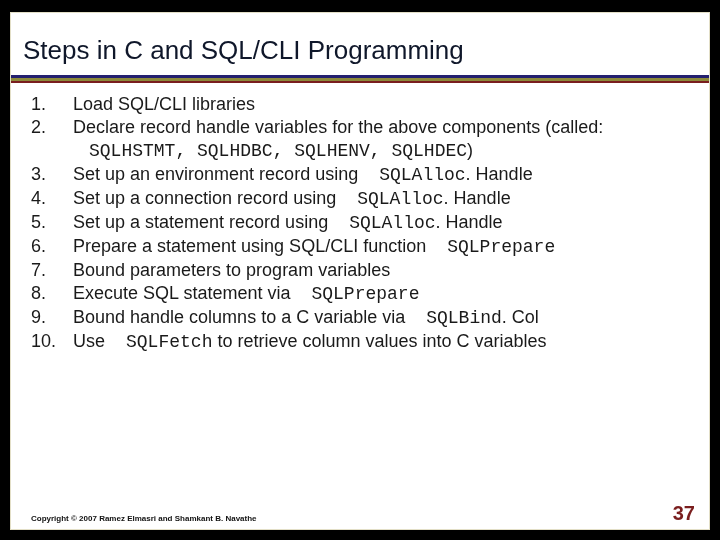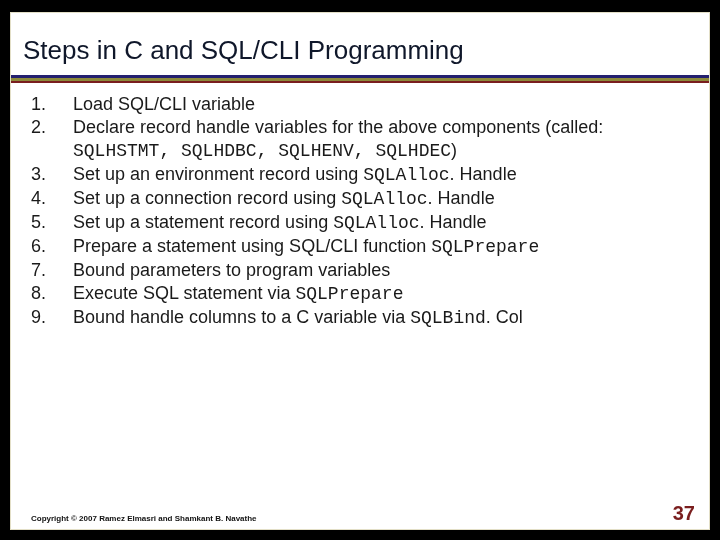--- a/index.html
+++ b/index.html
@@ -64,20 +64,21 @@
   }
   .num {
     flex: 0 0 42px;
     white-space: nowrap;
   }
   .txt {
     flex: 1 1 auto;
   }
   code, .mono {
     font-family: "Courier New", Courier, monospace;
+    margin-left: 16px;
   }
   .copyright {
     position: absolute;
     bottom: 6px;
     left: 20px;
     font-size: 8px;
     color: #111;
     font-weight: bold;
     margin-top: 44px;
   }
@@ -101,21 +102,21 @@
       <div class="bar bar-navy"></div>
       <div class="bar bar-olive"></div>
       <div class="bar bar-maroon"></div>
     </div>
   </div>
 
   <div class="body">
     <div class="list" id="step-list">
         <div class="row">
           <div class="num">1.</div>
-          <div class="txt"><span>Load SQL/CLI variable</span></div>
+          <div class="txt"><span>Load SQL/CLI libraries</span></div>
         </div>
         <div class="row">
           <div class="num">2.</div>
           <div class="txt"><span>Declare record handle variables for the above components (called: </span><span class="mono">SQLHSTMT, SQLHDBC, SQLHENV, SQLHDEC</span><span>)</span></div>
         </div>
         <div class="row">
           <div class="num">3.</div>
           <div class="txt"><span>Set up an environment record using </span><span class="mono">SQLAlloc</span><span>. Handle</span></div>
         </div>
         <div class="row">
@@ -135,18 +136,22 @@
           <div class="txt"><span>Bound parameters to program variables</span></div>
         </div>
         <div class="row">
           <div class="num">8.</div>
           <div class="txt"><span>Execute SQL statement via </span><span class="mono">SQLPrepare</span></div>
         </div>
         <div class="row">
           <div class="num">9.</div>
           <div class="txt"><span>Bound handle columns to a C variable via </span><span class="mono">SQLBind</span><span>. Col</span></div>
         </div>
+        <div class="row">
+          <div class="num">10.</div>
+          <div class="txt"><span>Use </span><span class="mono">SQLFetch</span><span> to retrieve column values into C variables</span></div>
+        </div>
       </div>
   </div>
 
   <div class="copyright">Copyright © 2007 Ramez Elmasri and Shamkant B. Navathe</div>
   <div class="pagenum">37</div>
 </div>
 
 </body></html>

